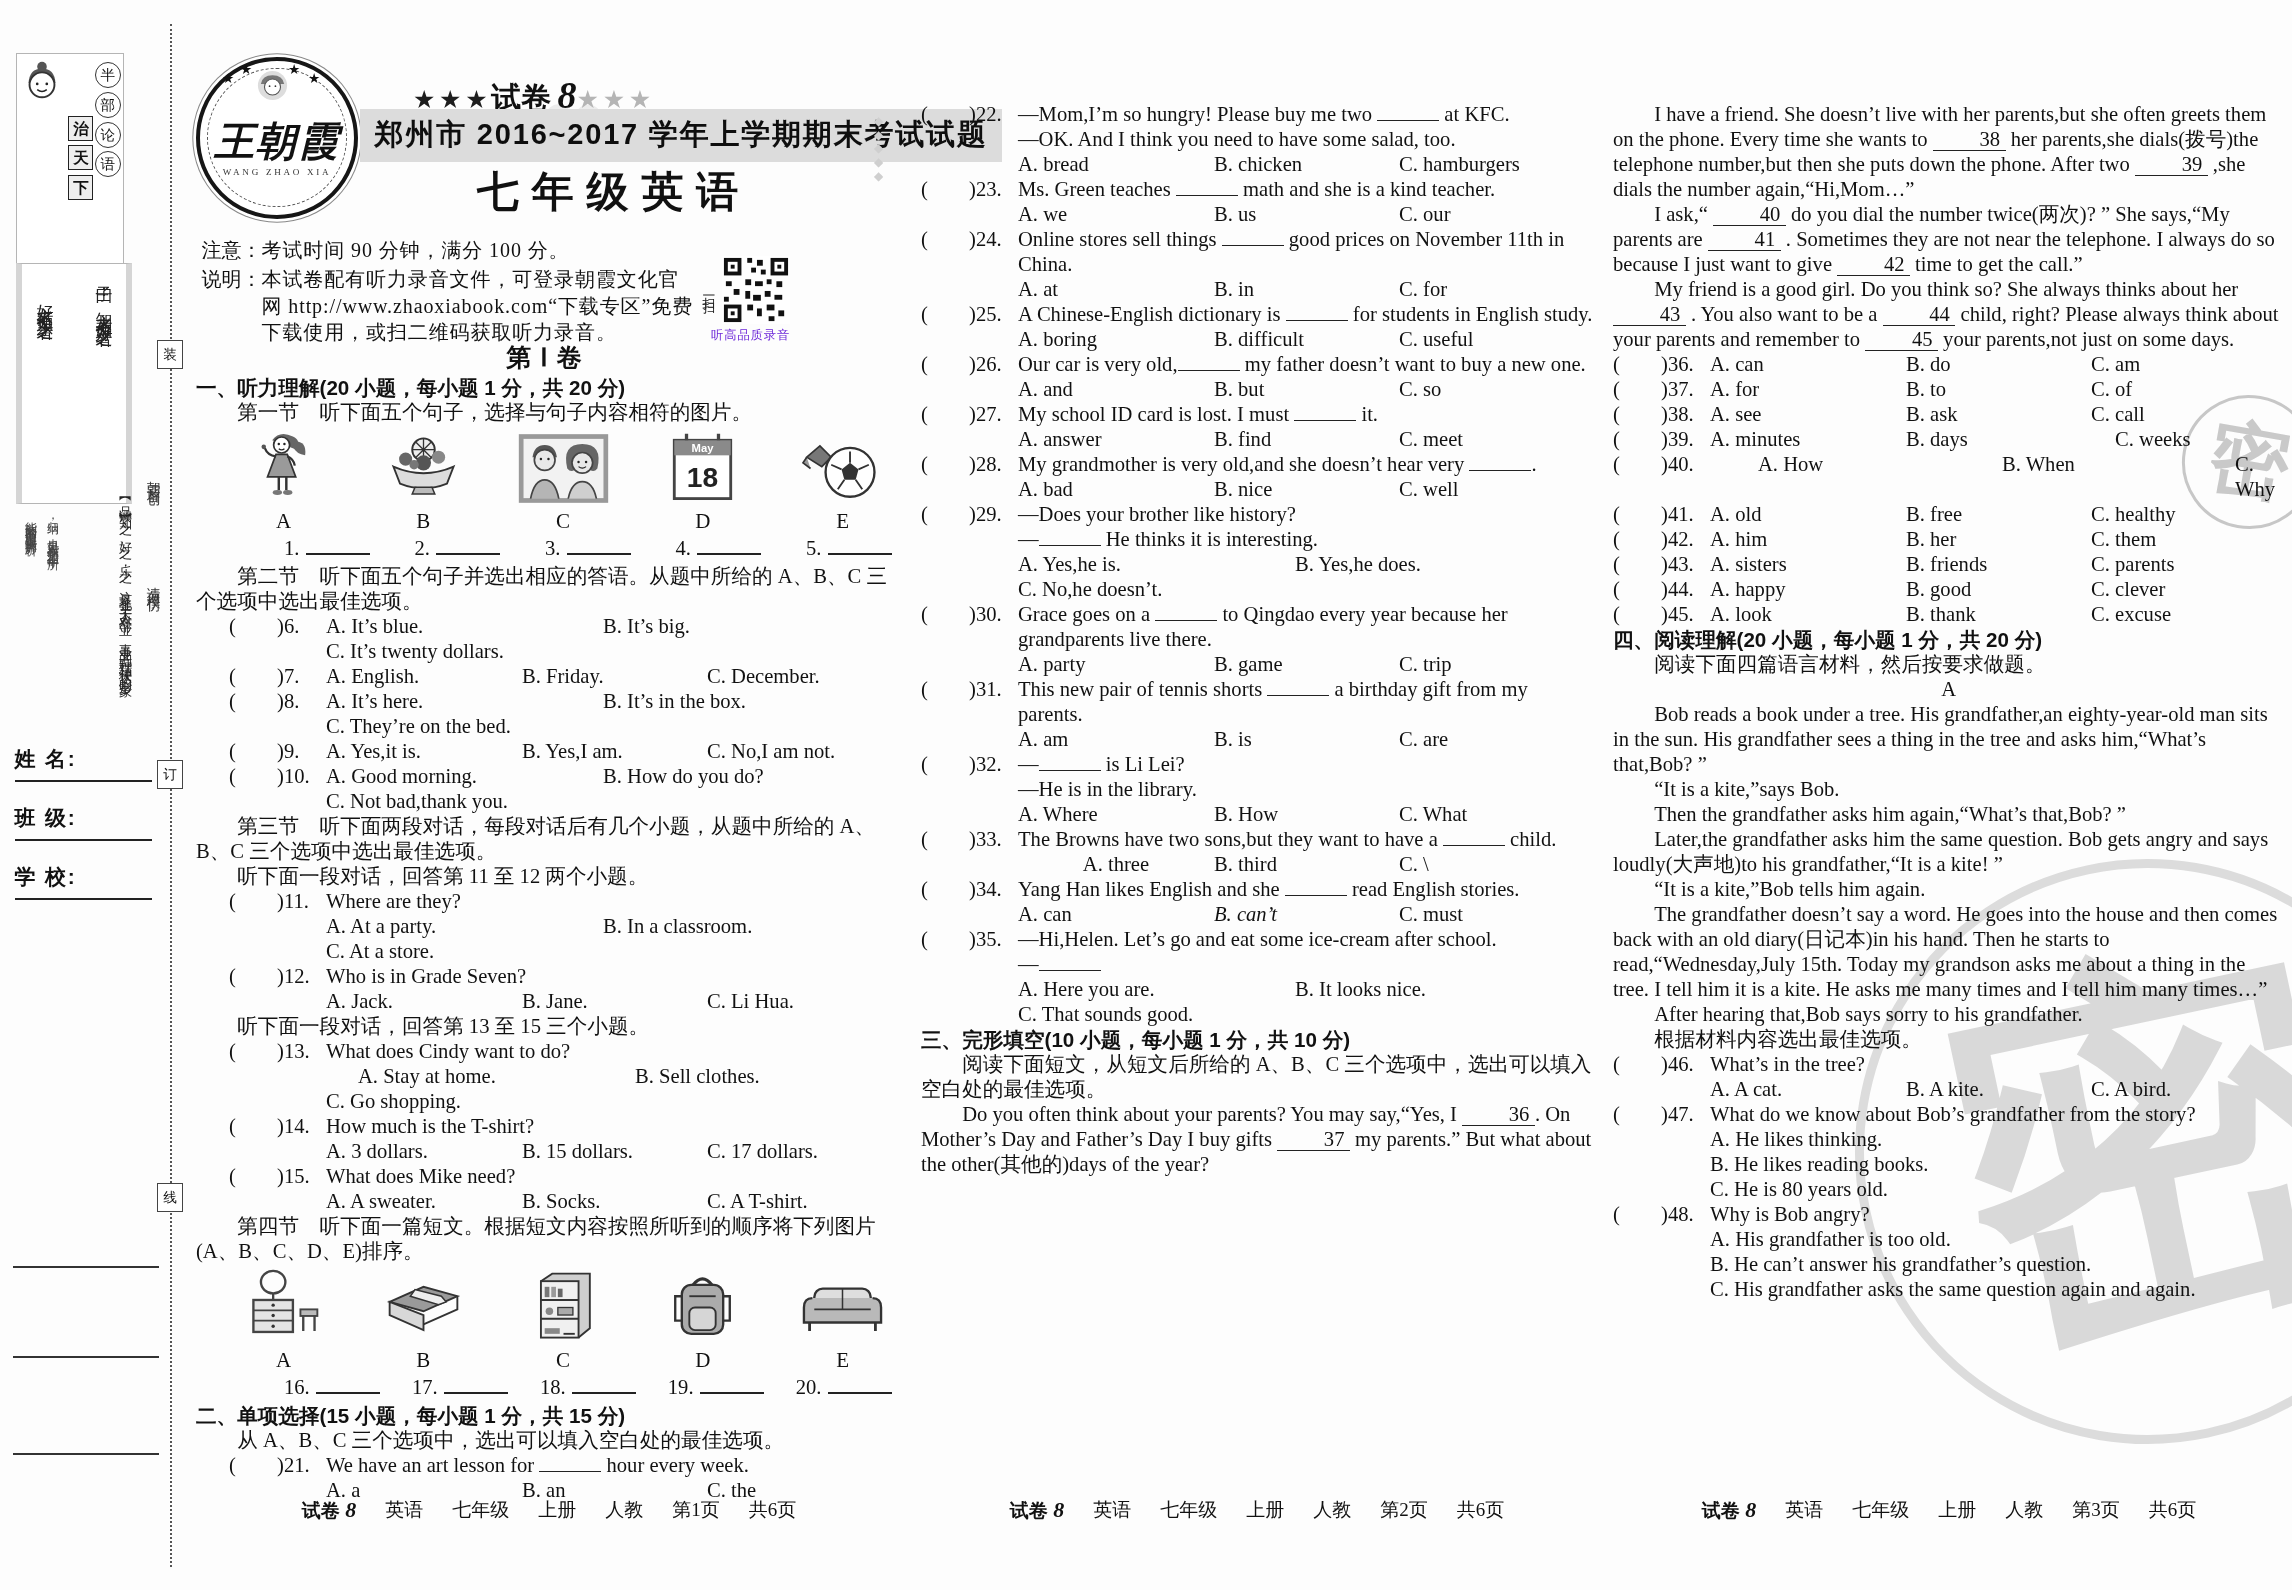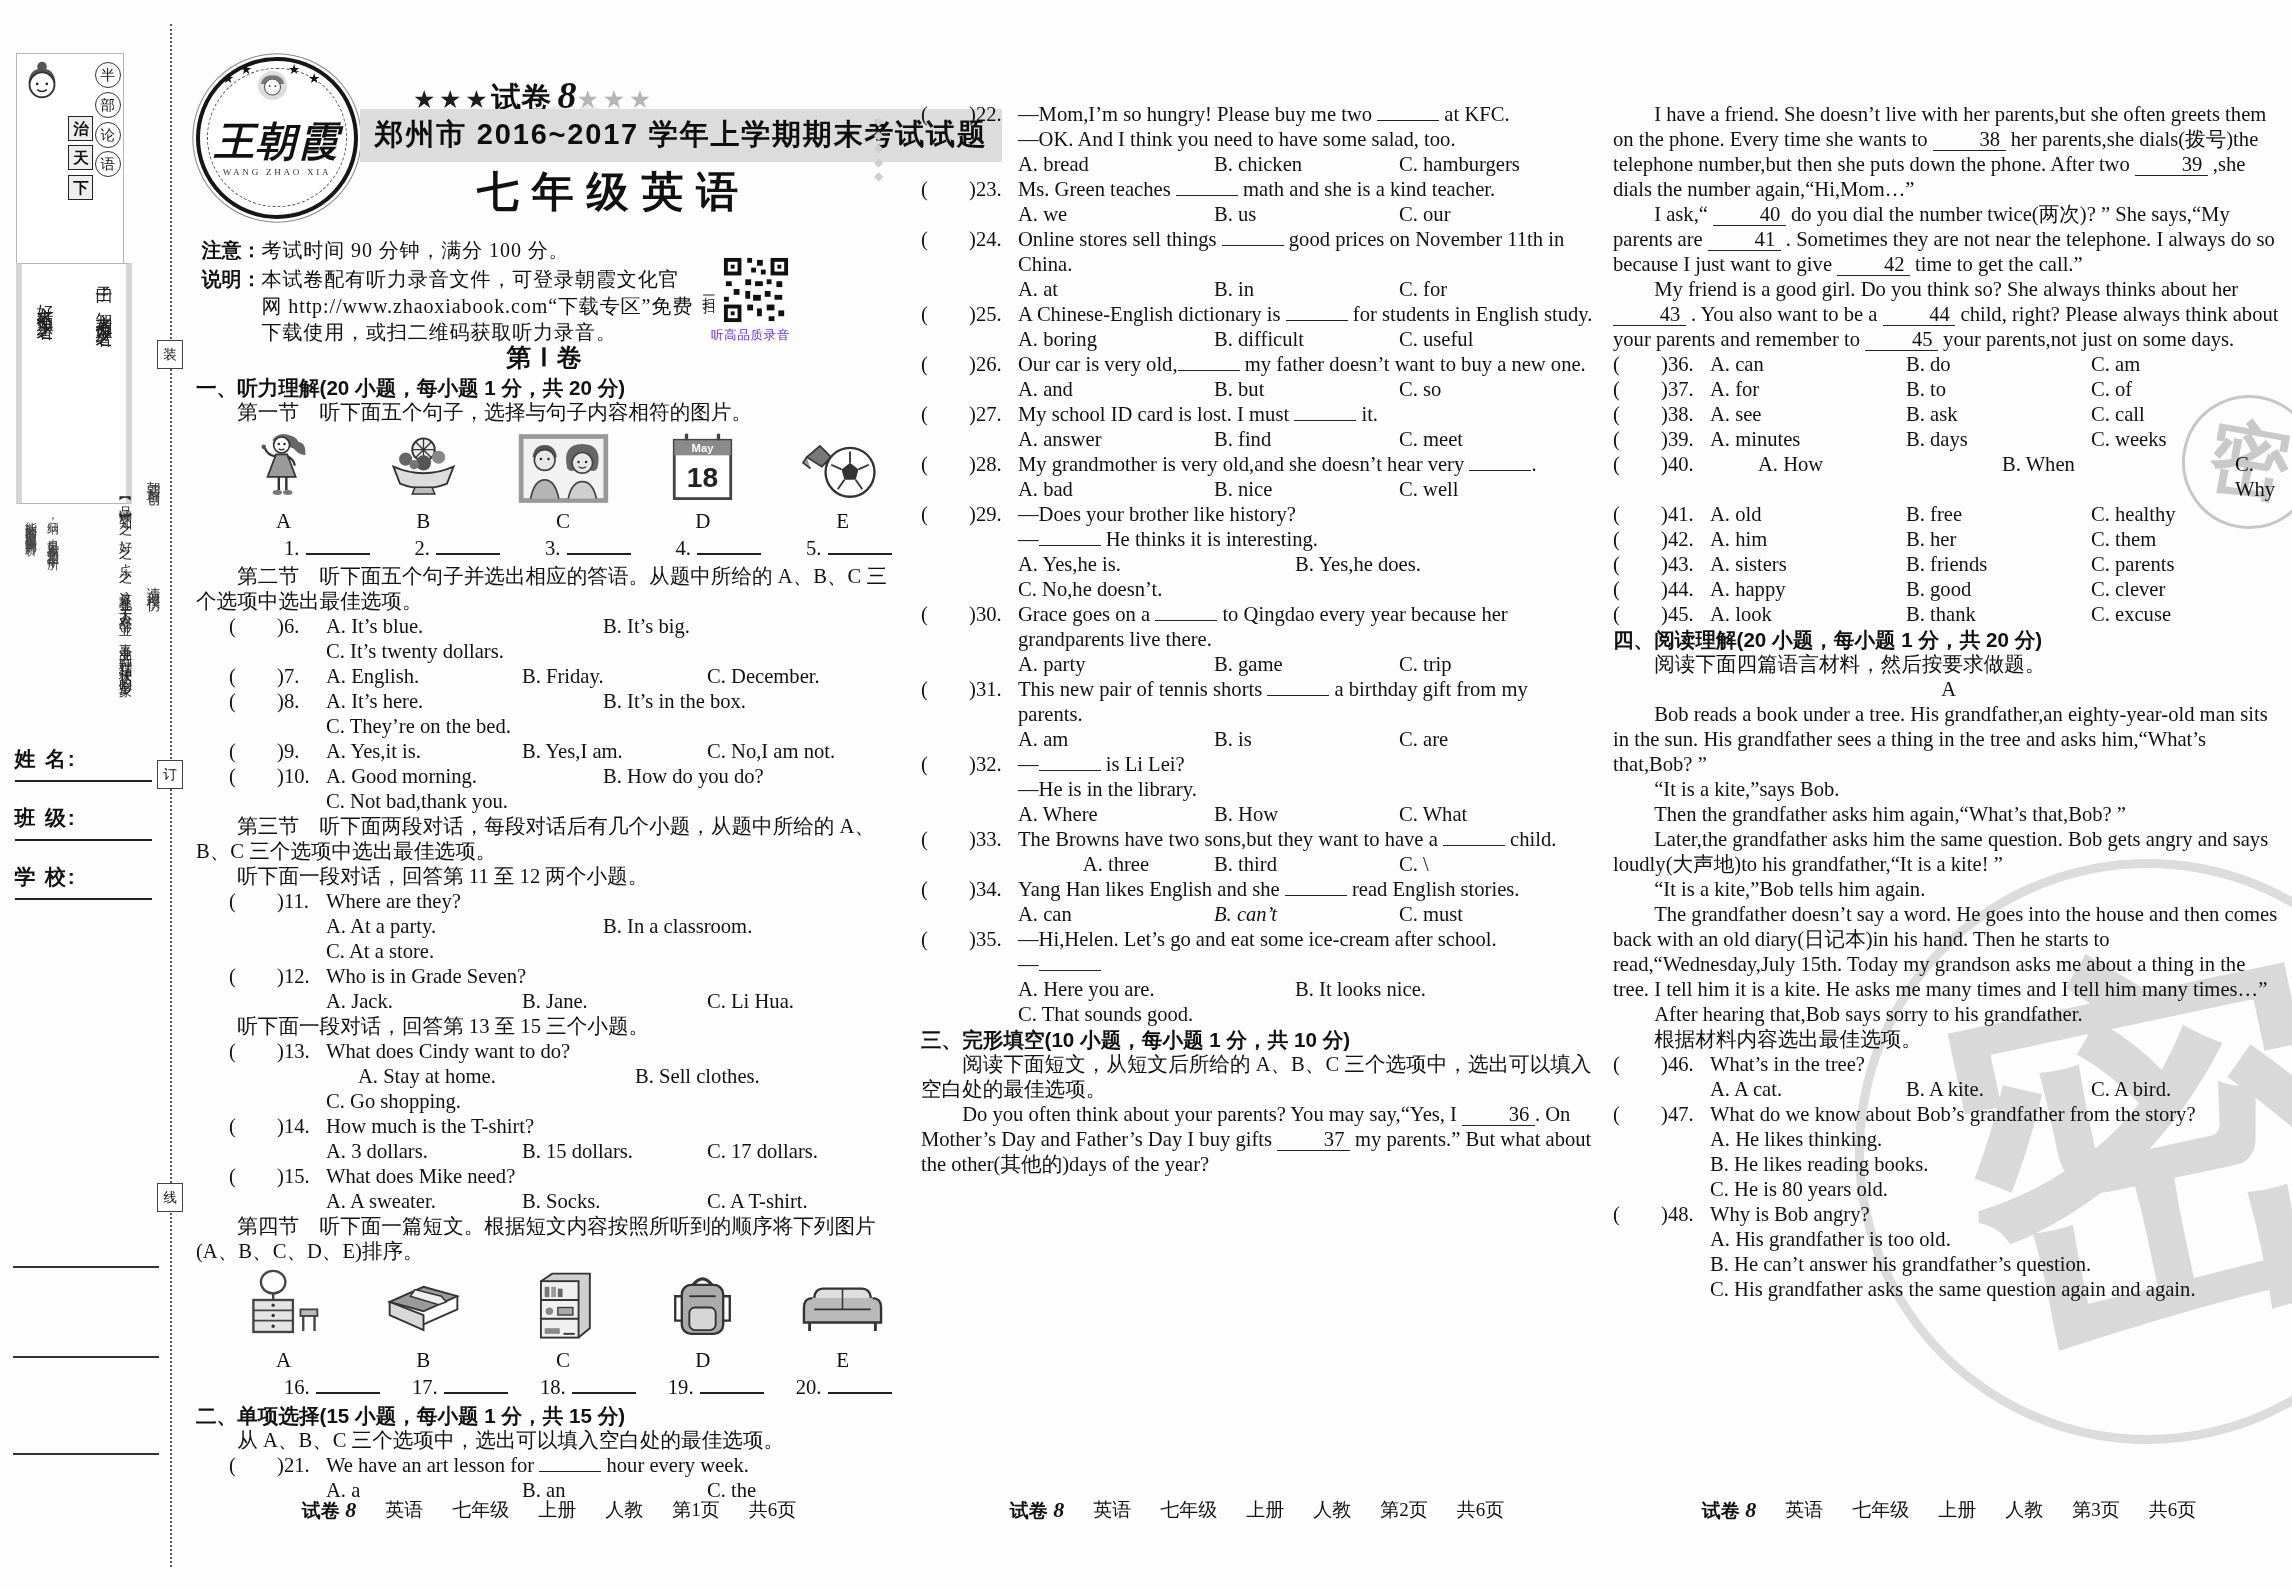--- a/index.html
+++ b/index.html
@@ -59,21 +59,21 @@
   #stars .light{color:#b5b5b5;letter-spacing:3.7px;}
   #stars .pw{font-size:30px;font-weight:bold;font-family:"Liberation Sans",sans-serif;}
   #stars .pn{font-size:38px;font-weight:bold;font-style:italic;font-family:"Liberation Serif",serif;}
   #band{position:absolute;left:164px;top:58px;background:#dcdcdc;color:#0e0e0e;font-weight:bold;
         font-size:29px;letter-spacing:1.8px;padding:6.4px 14.6px;font-family:"Liberation Sans",sans-serif;white-space:nowrap;}
   #band-dots{position:absolute;left:678px;top:64px;color:#cfcfcf;font-size:12px;letter-spacing:4.6px;line-height:13.7px;}
   #grade{position:absolute;left:164px;top:113px;width:508px;text-align:center;font-size:42px;font-weight:bold;
          letter-spacing:12.8px;font-family:"Liberation Sans",sans-serif;}
   #notices{position:absolute;left:5.5px;top:186px;font-size:20px;line-height:26.5px;}
   .n-line{display:flex;margin-bottom:2.7px;}
-  .n-label{flex:0 0 60px;font-weight:bold;font-family:"Liberation Sans",sans-serif;}
+  .n-label{flex:0 0 60px;font-weight:normal;font-family:"Liberation Sans",sans-serif;}
   .n-body{width:433px;letter-spacing:0.9px;}
   #qr{position:absolute;left:504px;top:205px;width:174px;}
   #qr .qr-row{display:flex;align-items:center;}
   #qr .scan{font-size:12.8px;letter-spacing:1.8px;margin-right:4.6px;color:#222;}
   #qr svg{width:68px;height:68px;}
   #qr .cap{font-size:12.3px;margin-top:2.7px;margin-left:11px;color:#6d28d9;letter-spacing:0.9px;}
   .deco{position:absolute;background:transparent;z-index:0;}
   #deco-heart{left:358px;top:55px;width:51px;height:46px;}
   #deco-heart:before,#deco-heart:after{content:"";position:absolute;width:25.6px;height:40px;background:#ececec;
       border-radius:25.6px 25.6px 0 0;left:12.8px;transform:rotate(-42deg);transform-origin:0 100%;}
@@ -661,21 +661,21 @@
           <span class="opt" style="width: 196px;">A. see</span>
           <span class="opt" style="width: 185px;">B. ask</span>
           <span class="opt" style="flex: 1 1 0%;">C. call</span>
         </div>
       </div>
       <div class="q">
         <div class="opt-row" style="margin-left: -97px;">
           <span class="qpre">(　　)39. </span>
           <span class="opt" style="width: 196px;">A. minutes</span>
           <span class="opt" style="width: 185px;">B. days</span>
-          <span class="opt" style="flex: 1 1 0%;">C. weeks</span>
+          <span class="opt" style="flex: 1 1 0%; margin-left: 24px;">C. weeks</span>
         </div>
       </div>
       <div class="q">
         <div class="opt-row" style="margin-left: -97px; gap: 48px;">
           <span class="qpre">(　　)40. </span>
           <span class="opt" style="width: 196px;">A. How</span>
           <span class="opt" style="width: 185px;">B. When</span>
           <span class="opt" style="flex: 1 1 0%;">C. Why</span>
         </div>
       </div>

